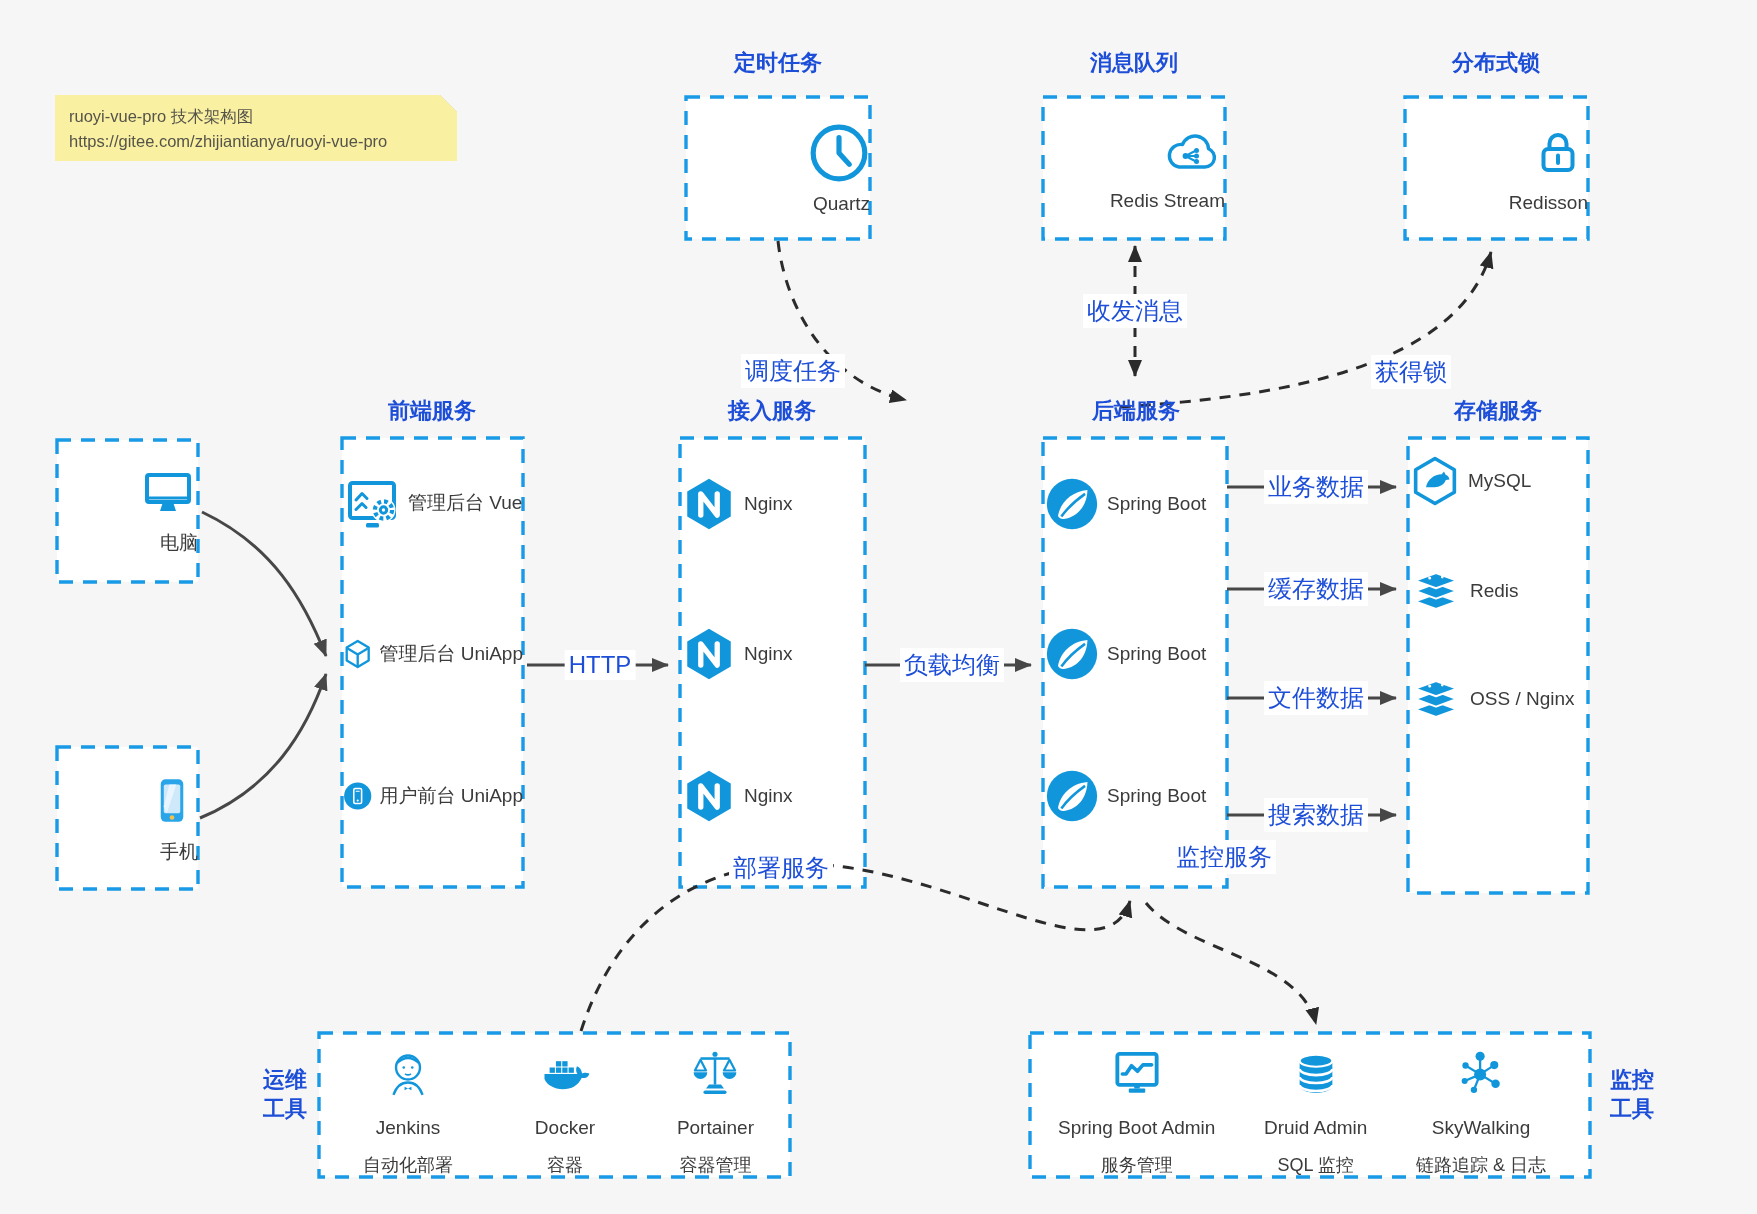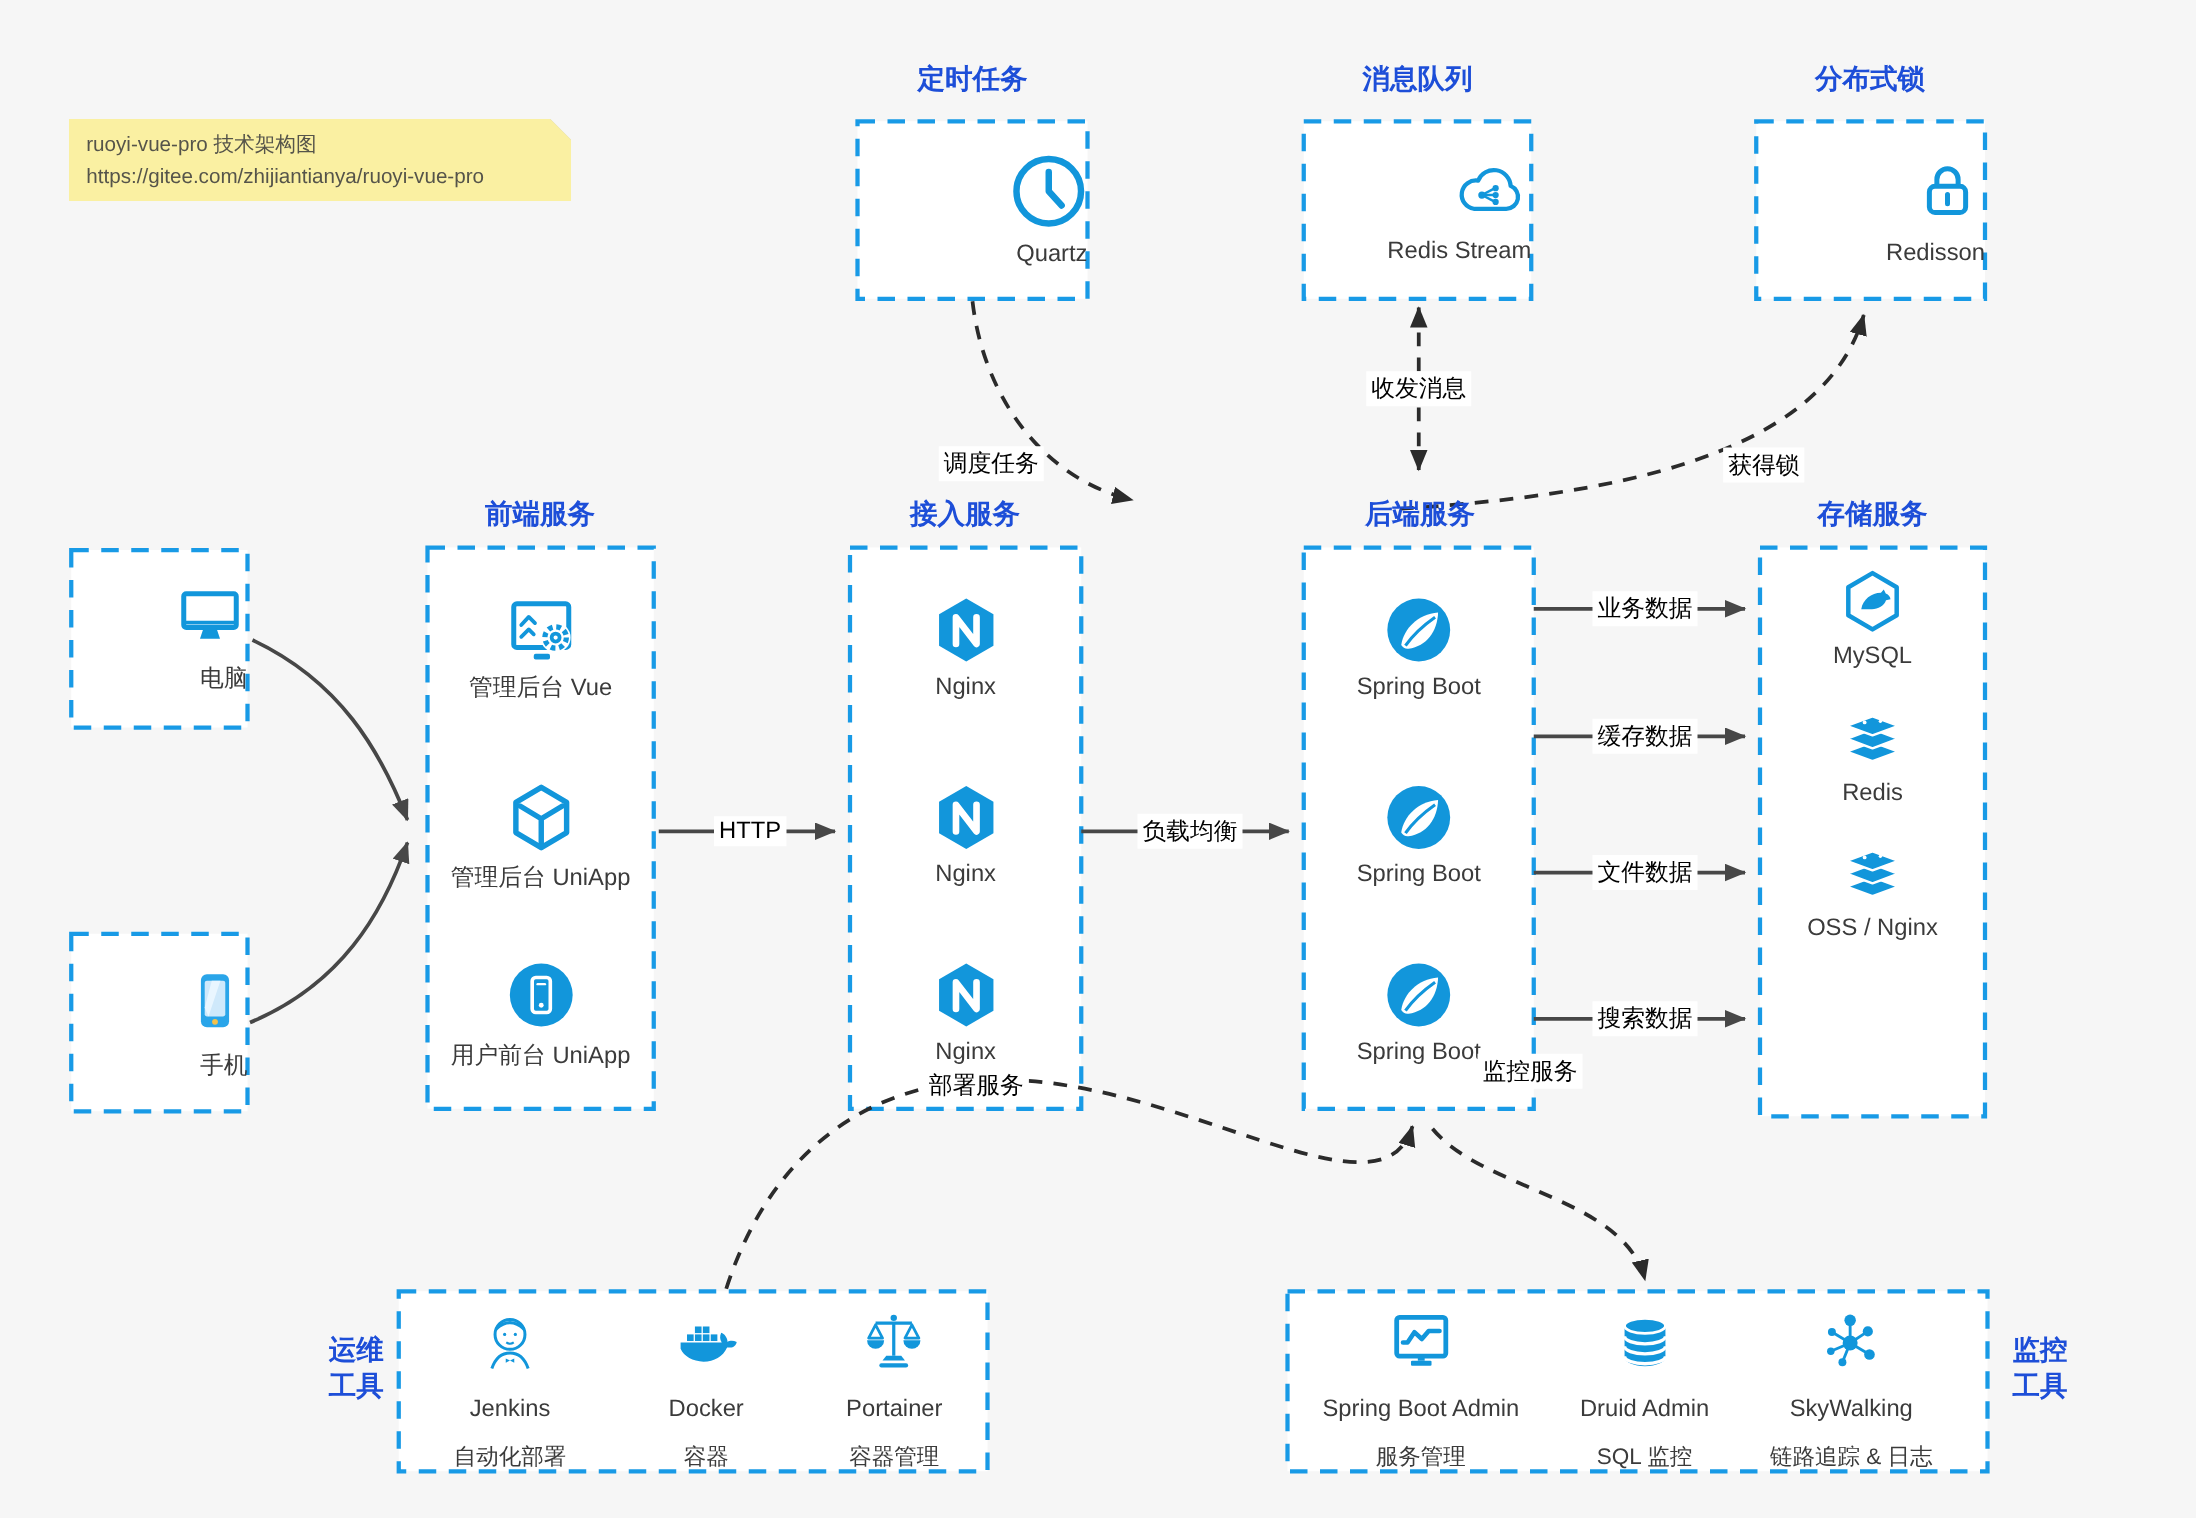--- a/index.html
+++ b/index.html
@@ -6,26 +6,26 @@
   #canvas{position:relative;width:1757px;height:1214px;background:#f6f6f6;overflow:hidden;}
   svg.overlay{position:absolute;left:0;top:0;z-index:1;}
   .box-rect{fill:#ffffff;stroke:#189ae6;stroke-width:3.4;stroke-dasharray:14 10;}
   .solid-edge{stroke:#474747;stroke-width:3;fill:none;}
   .dashed-edge{stroke:#2b2b2b;stroke-width:3;fill:none;stroke-dasharray:11 9;}
   .ctitle{position:absolute;z-index:3;transform:translateX(-50%);font-size:22px;font-weight:bold;color:#1d4ed8;white-space:nowrap;}
   .side-title{text-align:center;line-height:1.3;}
   .node{position:absolute;z-index:2;display:flex;flex-direction:column;align-items:flex-end;justify-content:center;gap:9px;}
   .nlabel{font-size:19px;color:#3b3b3b;white-space:nowrap;}
   .vcol{position:absolute;z-index:2;}
-  .vitem{position:absolute;left:0;width:100%;display:flex;flex-direction:column;align-items:center;gap:6px;}
+  .vitem{position:absolute;left:0;width:100%;display:flex;align-items:center;gap:6px;}
   .hbox{position:absolute;z-index:2;display:flex;box-sizing:border-box;}
   .hitem{display:flex;flex-direction:column;align-items:center;gap:12px;}
   .hname{font-size:19px;color:#3b3b3b;margin-top:5px;white-space:nowrap;}
   .hdesc{font-size:18px;color:#3b3b3b;margin-top:2px;white-space:nowrap;}
-  .elabel{position:absolute;z-index:3;transform:translate(-50%,-50%);background:#ffffff;color:#000000;font-size:19px;padding:1px 4px;white-space:nowrap;}
+  .elabel{position:absolute;z-index:3;transform:translate(-50%,-50%);background:#ffffff;color:#1d4ed8;font-size:24px;padding:1px 4px;white-space:nowrap;}
   .note{position:absolute;z-index:3;left:55px;top:95px;width:402px;height:66px;background:#faf0a2;box-sizing:border-box;padding:9px 0 0 14px;font-size:16.5px;color:#55544a;line-height:1.5;clip-path:polygon(0 0,calc(100% - 17px) 0,100% 17px,100% 100%,0 100%);}
   .note-fold{position:absolute;top:0;right:0;width:0;height:0;border-top:17px solid #c9c28c;border-left:17px solid transparent;}
 </style>
 </head>
 <body>
 
 <div id="canvas">
 
   <svg class="overlay" width="1757" height="1214" viewBox="0 0 1757 1214">
     <defs>

